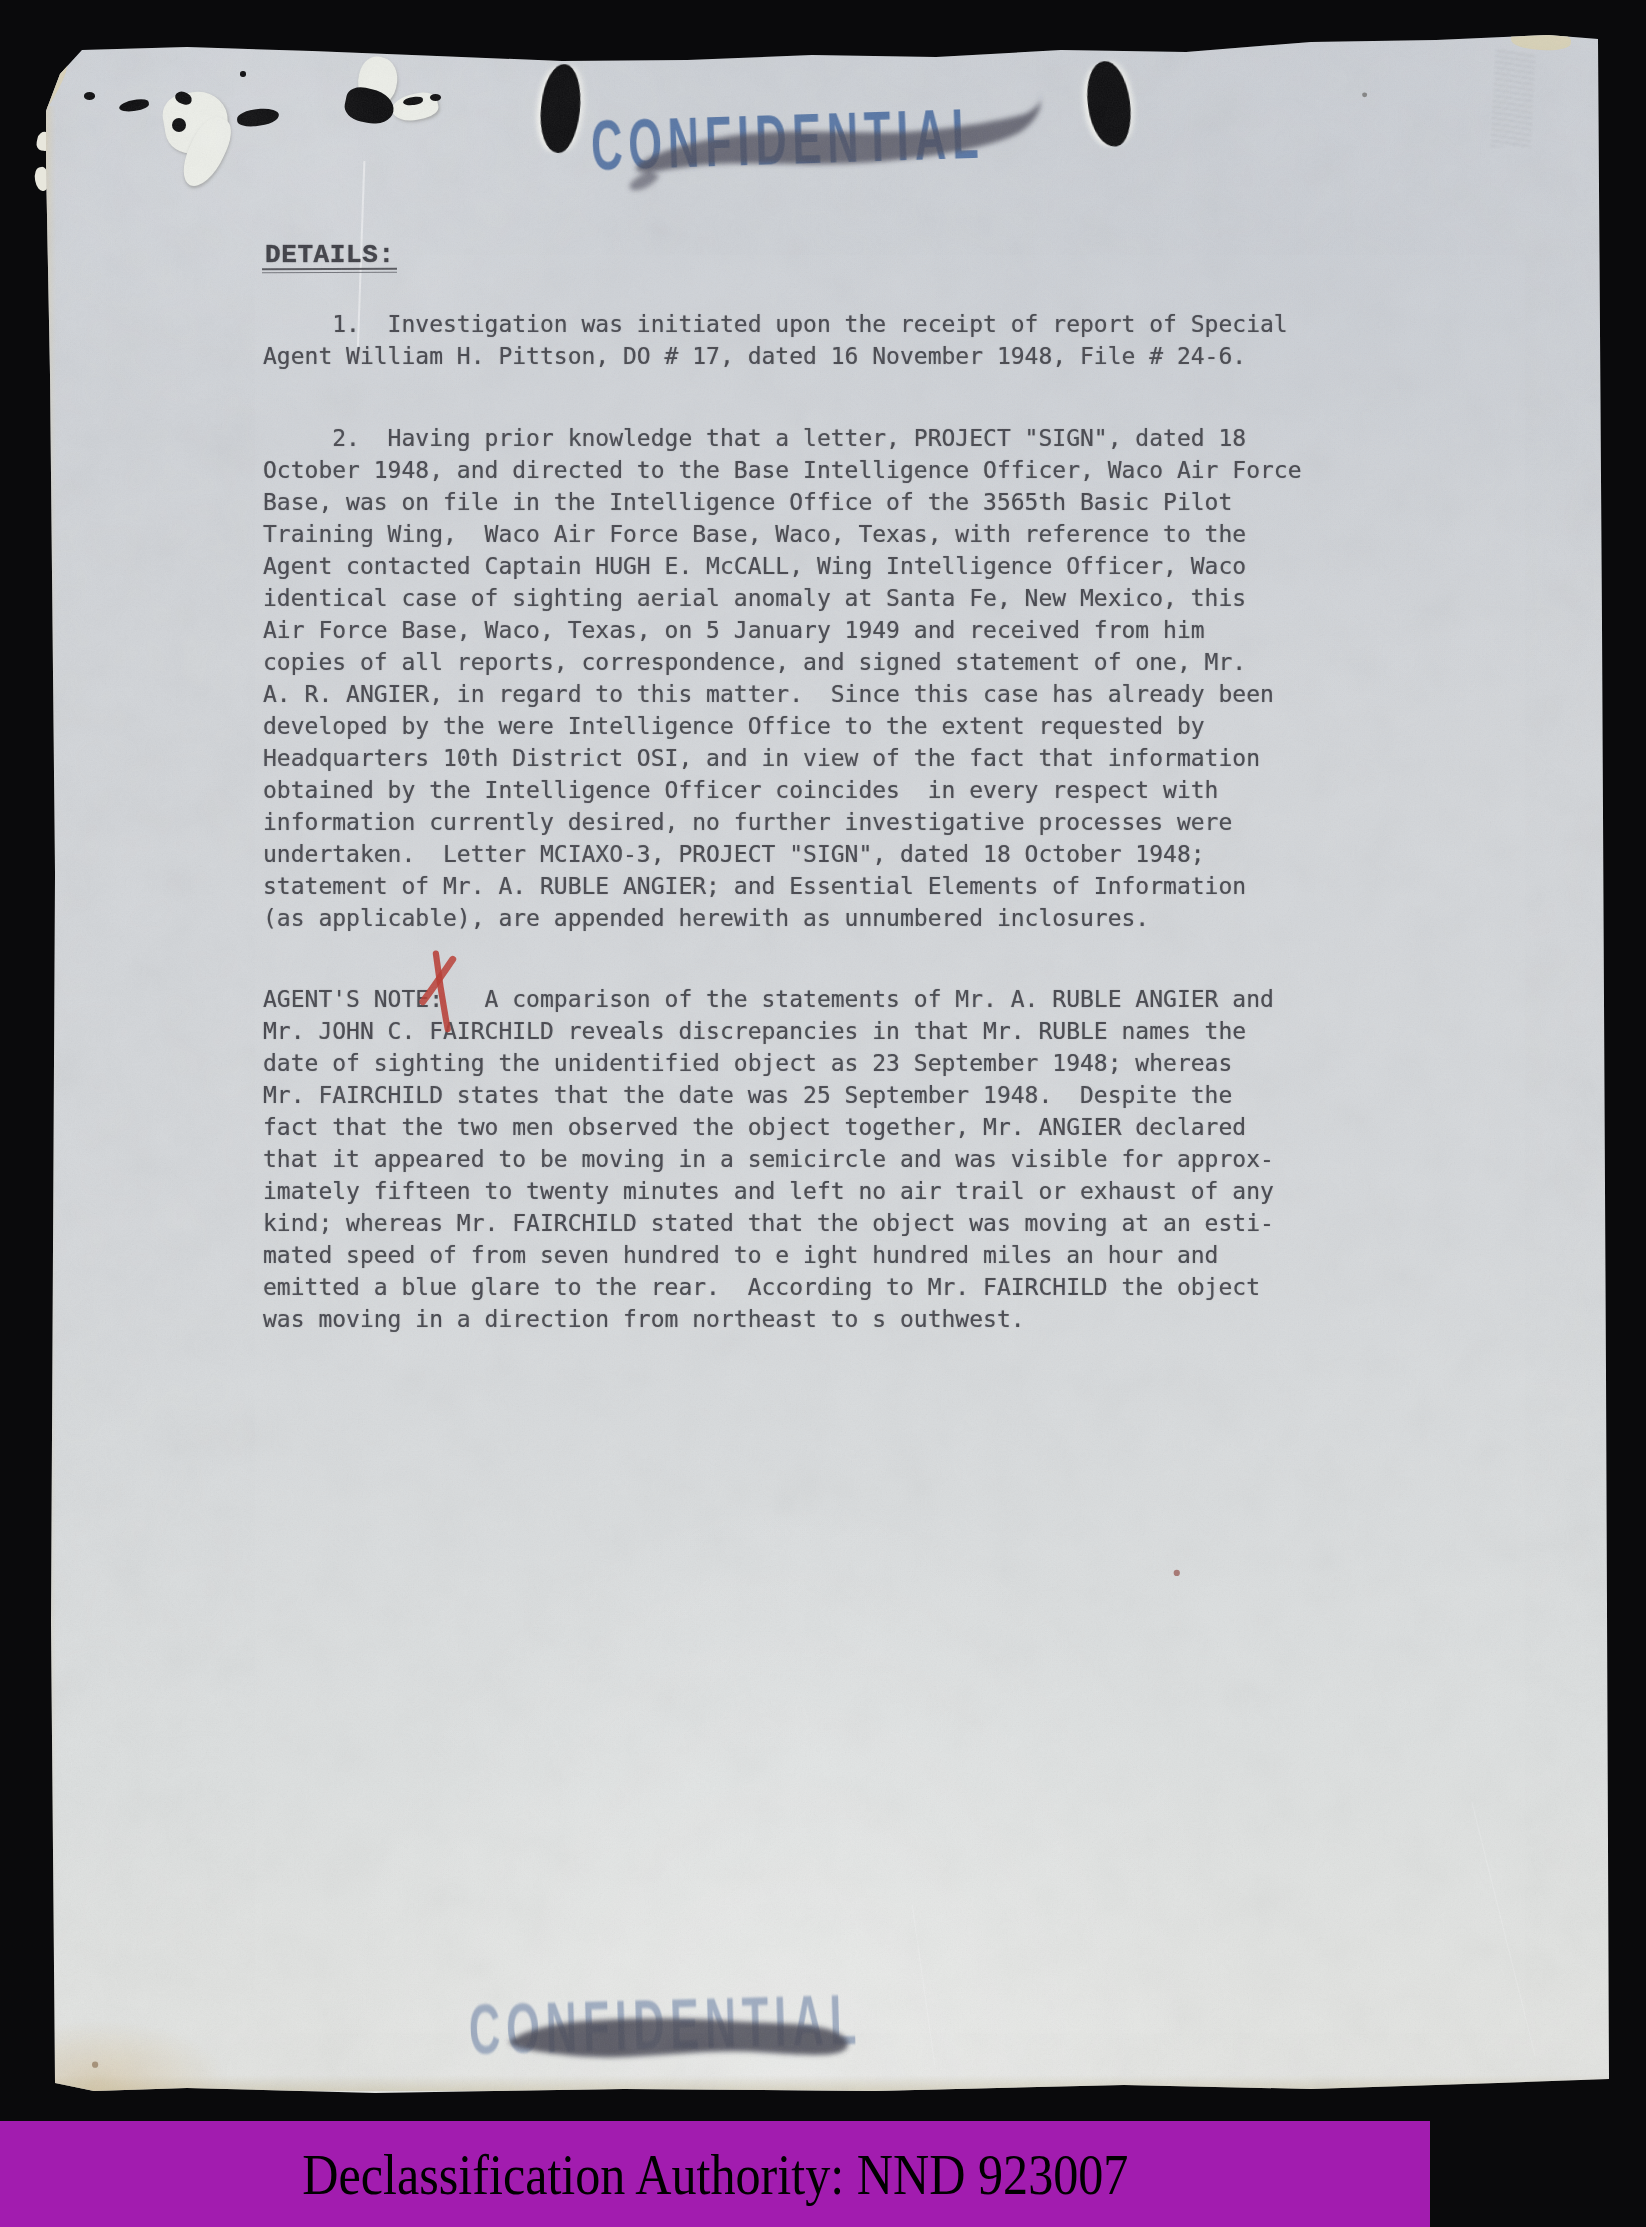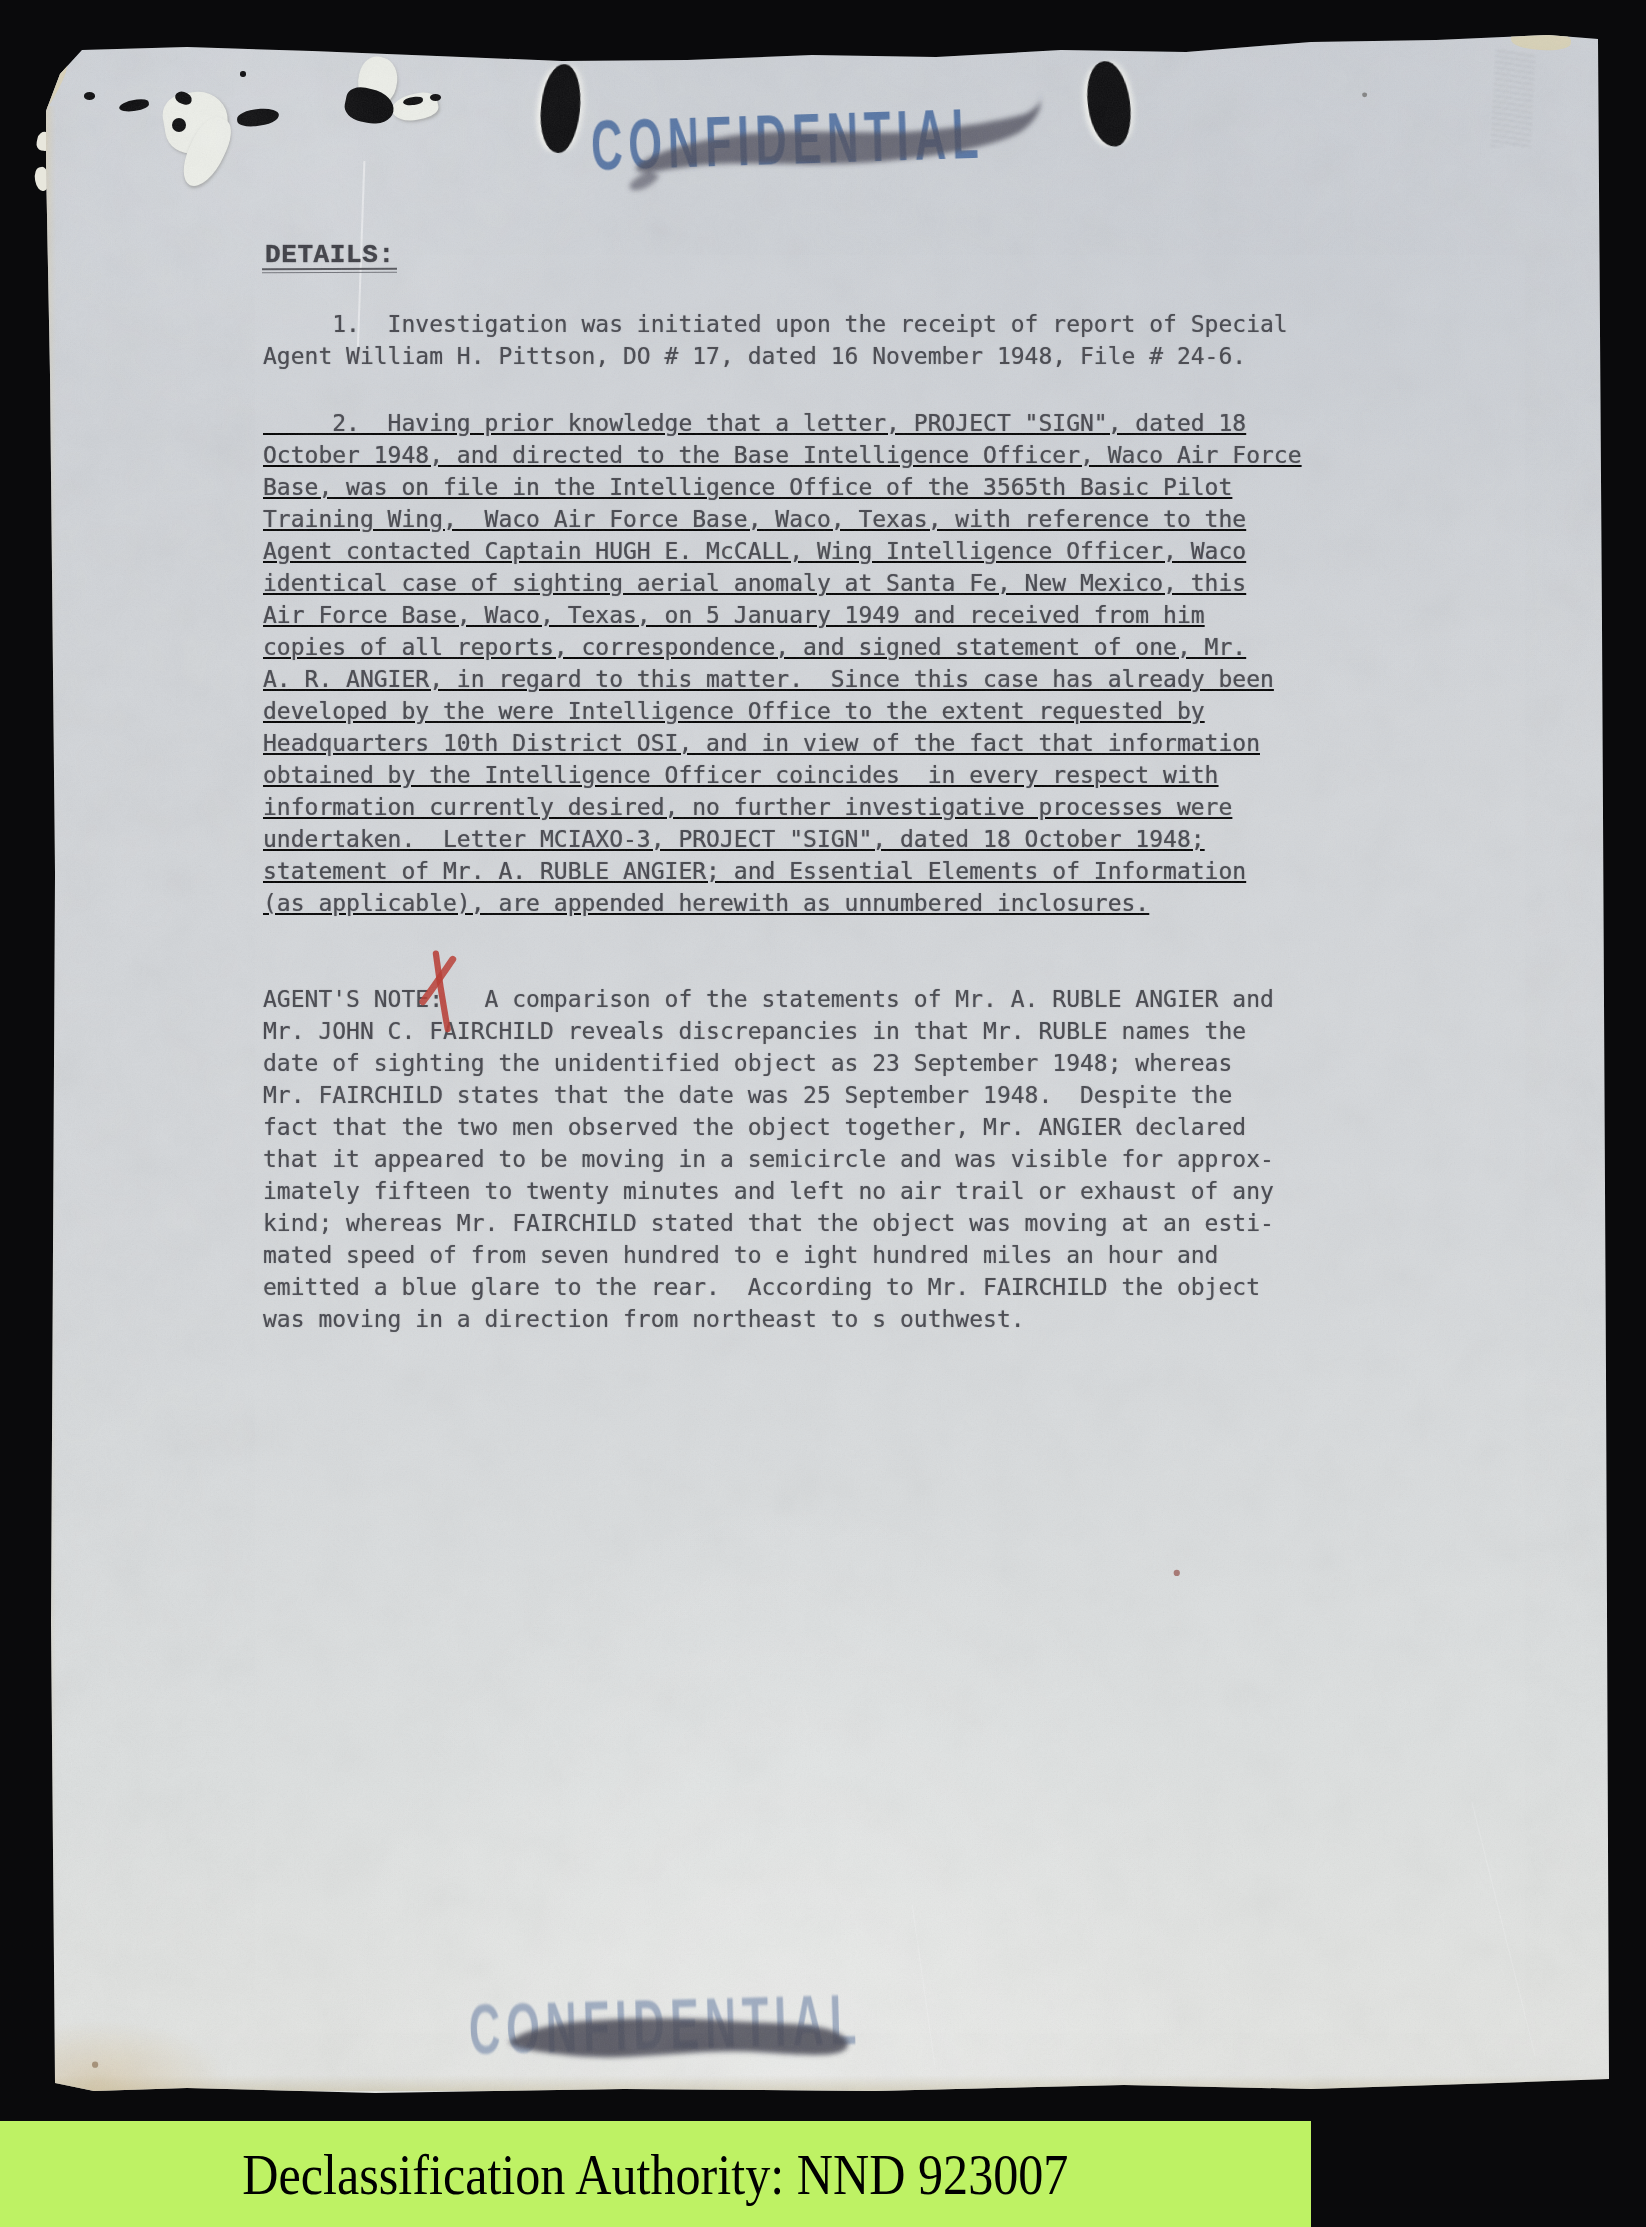--- a/index.html
+++ b/index.html
@@ -90,28 +90,28 @@
     border-top:2.5px solid rgba(62,63,70,.85); border-bottom:1.9px solid rgba(62,63,70,.65);
     transform:rotate(-.3deg);
   }
   .para { position:absolute; left:263px; }
   .tline {
     font-size:23px; line-height:32px; white-space:pre;
     color:#45464d; -webkit-text-stroke:0.2px rgba(60,60,66,.35);
     text-shadow:0 0 1.2px rgba(67,68,75,.45);
   }
   .para-1 { top:308px; }
-  .para-2 { top:407px;text-decoration:underline; }
+  .para-2 { top:422px; }
   .para-note { top:983px; }
   
   .overlay-svg, .grain-svg { position:absolute; left:0; top:0; pointer-events:none; }
   
   .declass-bar {
-    position:absolute; left:0; top:2121px; width:1311px; height:106px;
-    background:#bef264; display:flex; align-items:center; justify-content:center;
+    position:absolute; left:0; top:2121px; width:1430px; height:106px;
+    background:#a21caf; display:flex; align-items:center; justify-content:center;
   }
   .declass-text {
     font-family:"Liberation Serif", serif; font-size:57px; color:#000;
     transform:scaleX(.88); white-space:pre;
   }
 </style>
 </head>
 <body>
 
 <div class="scan">

